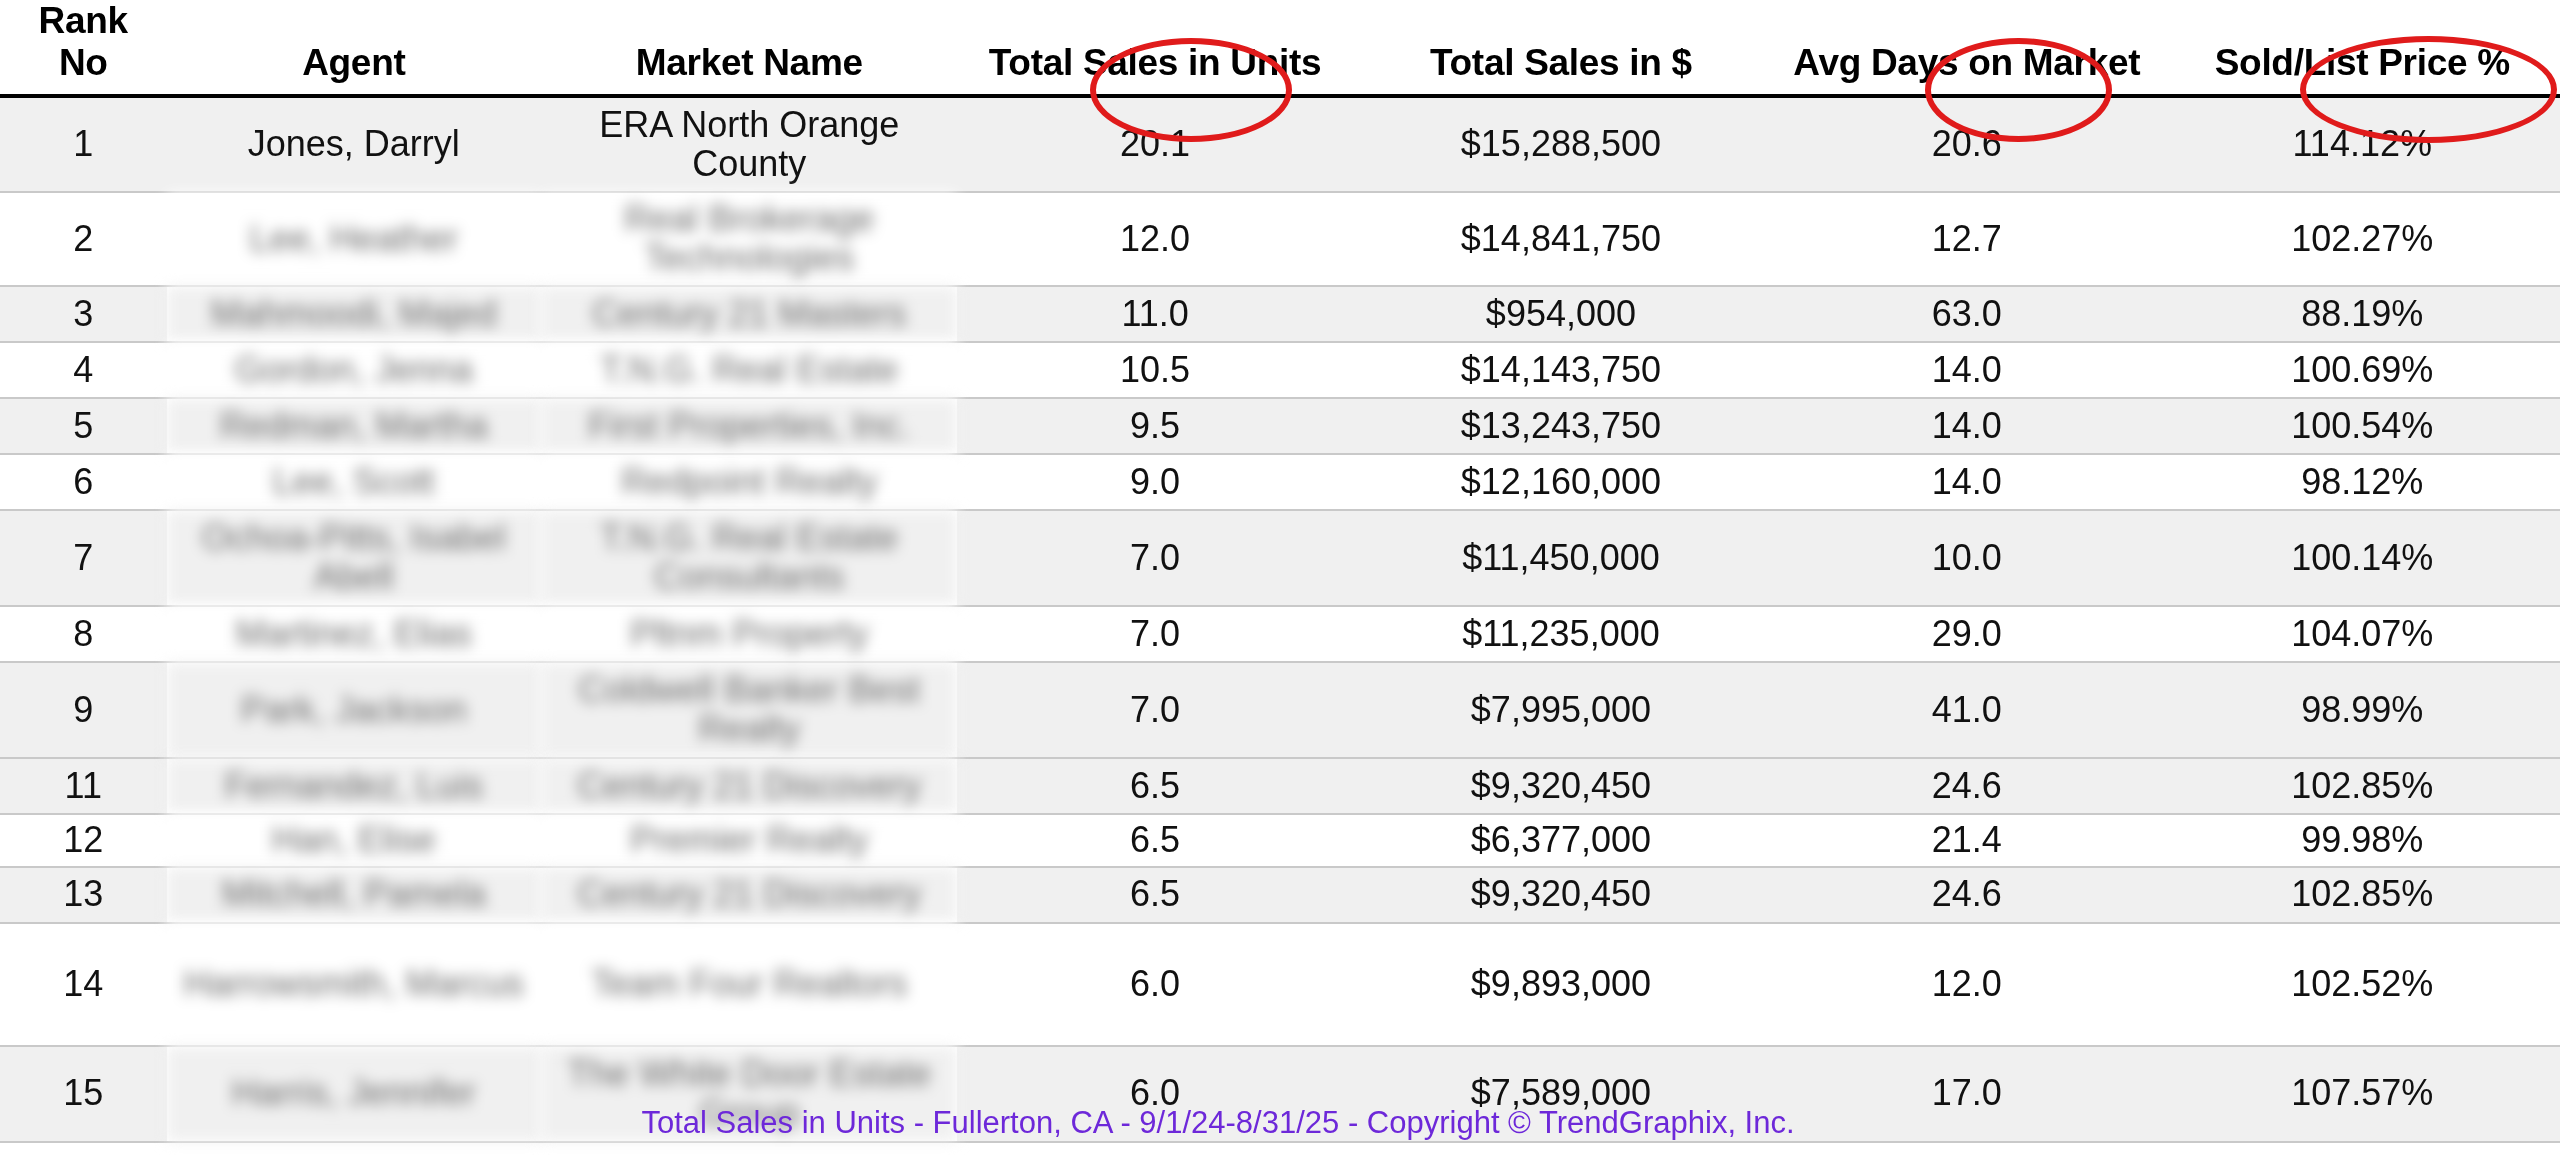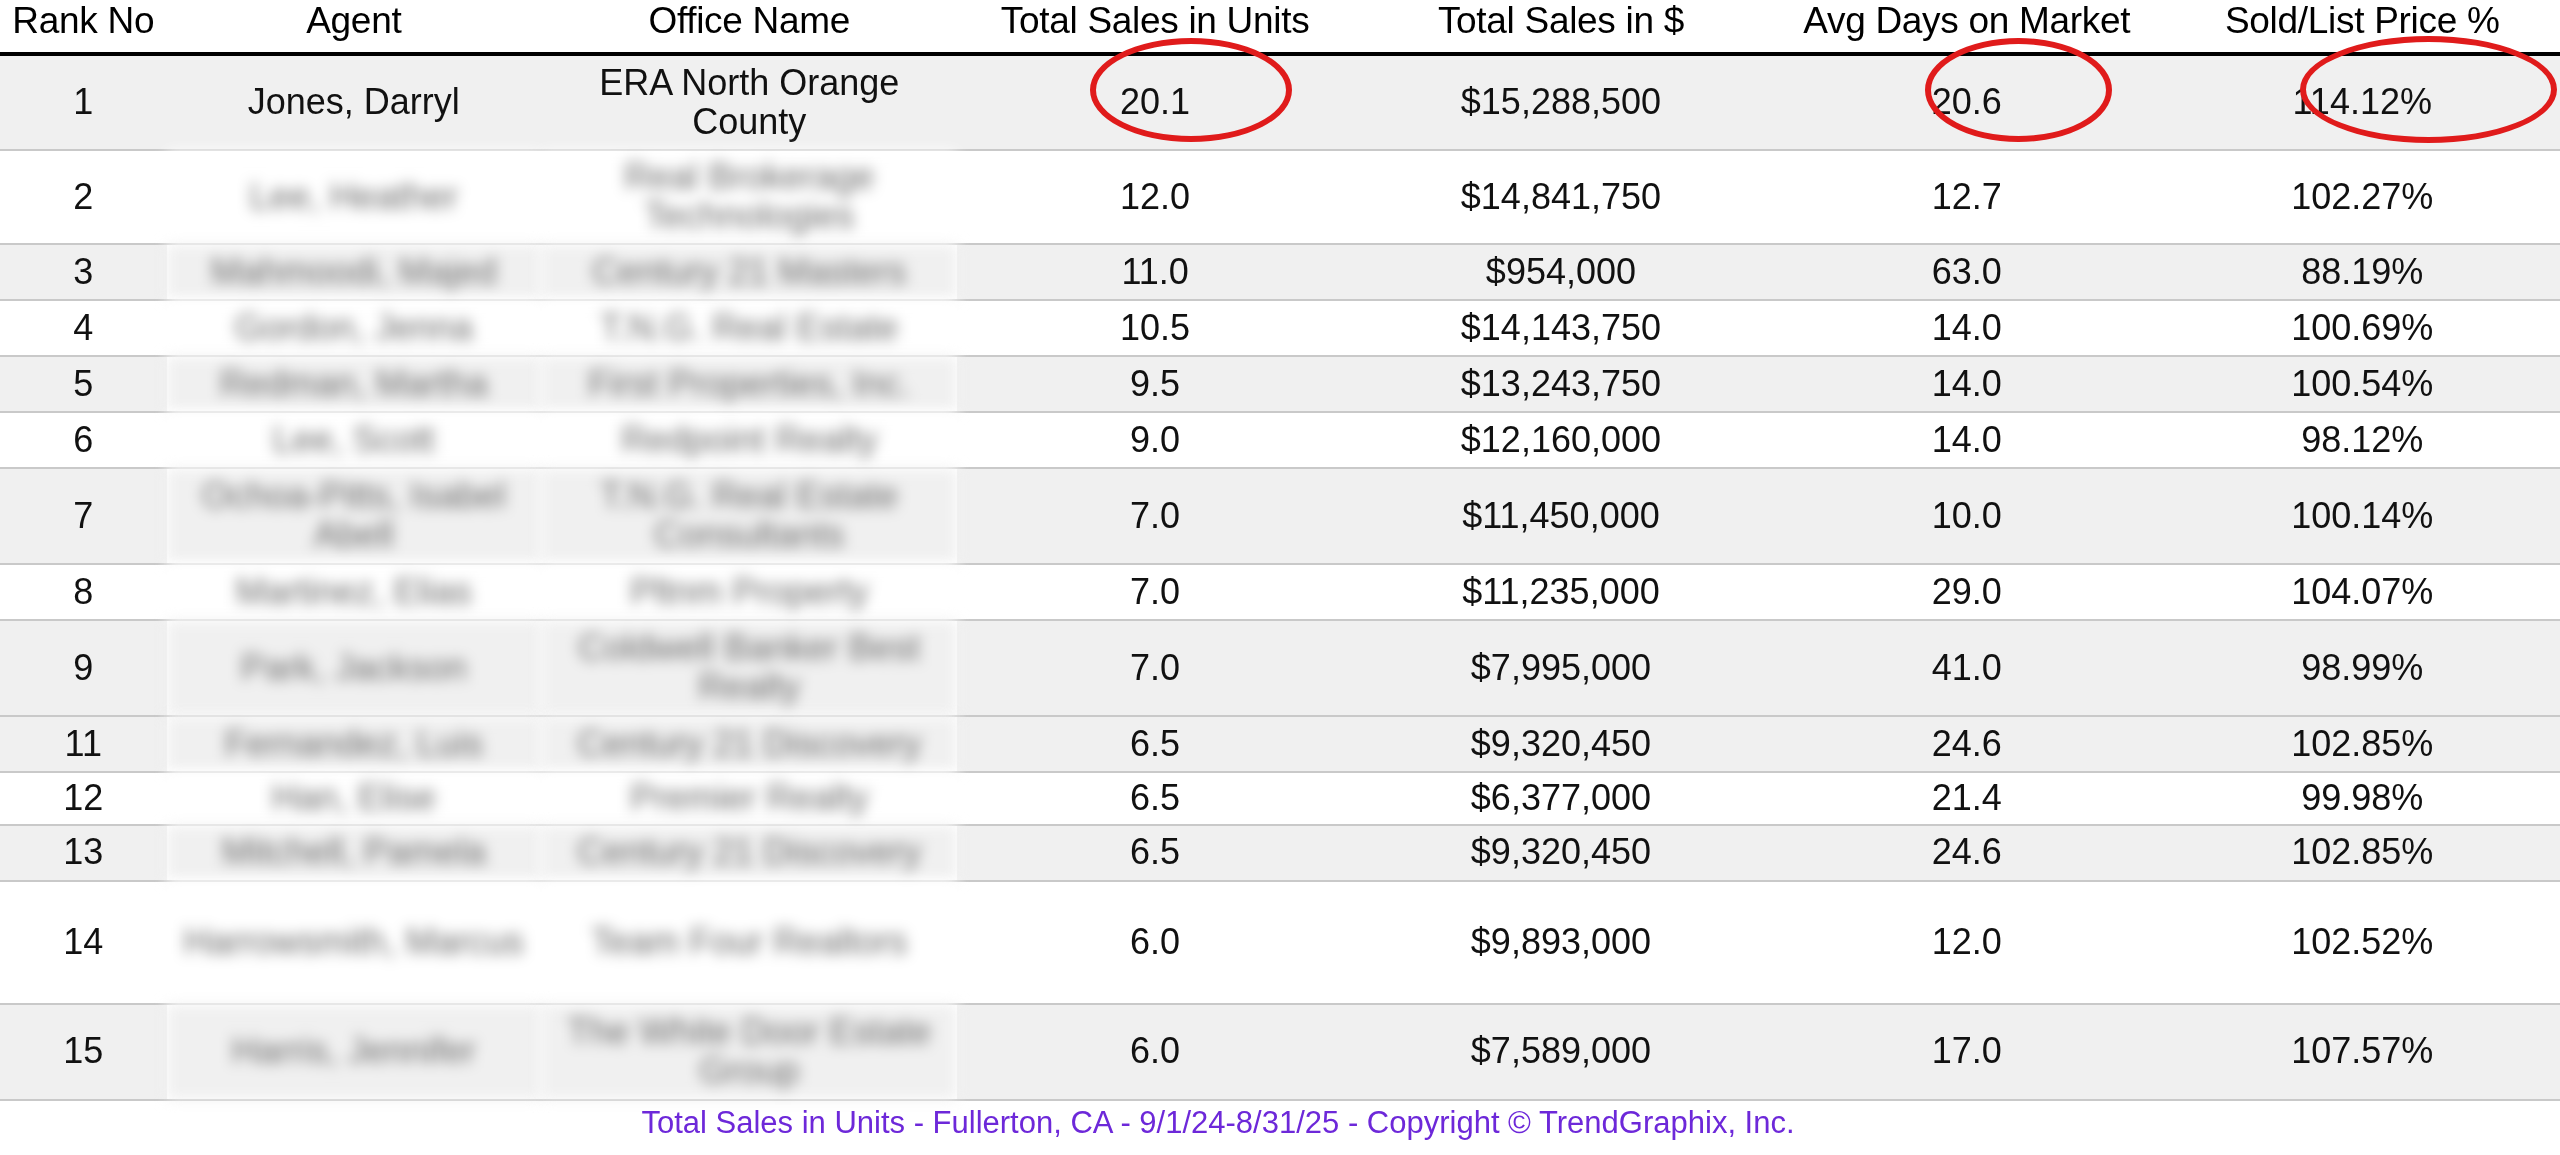--- a/index.html
+++ b/index.html
@@ -31,21 +31,21 @@
   table.rank-table col.c-rank    { width: 160px; }
   table.rank-table col.c-agent   { width: 360px; }
   table.rank-table col.c-office  { width: 400px; }
   table.rank-table col.c-units   { width: 380px; }
   table.rank-table col.c-dollars { width: 400px; }
   table.rank-table col.c-days    { width: 380px; }
   table.rank-table col.c-ratio   { width: 380px; }
 
   thead th {
     font-size: 37px;
-    font-weight: normal;
+    font-weight: bold;
     color: #000;
     text-align: center;
     padding: 0 10px 10px 10px;
     border-bottom: 4px solid #000;
     vertical-align: bottom;
     letter-spacing: -0.3px;
   }
 
   tbody td {
     font-size: 36px;
@@ -105,21 +105,21 @@
         <col class="c-office">
         <col class="c-units">
       <col class="c-dollars">
         <col class="c-days">
         <col class="c-ratio">
     </colgroup>
     <thead>
       <tr>
         <th>Rank No</th>
         <th>Agent</th>
-        <th>Office Name</th>
+        <th>Market Name</th>
         <th>Total Sales in Units</th>
         <th>Total Sales in $</th>
         <th>Avg Days on Market</th>
         <th>Sold/List Price %</th>
       </tr>
     </thead>
     <tbody>
 
       <tr class="shade" style="height:96px">
         <td>1</td>

